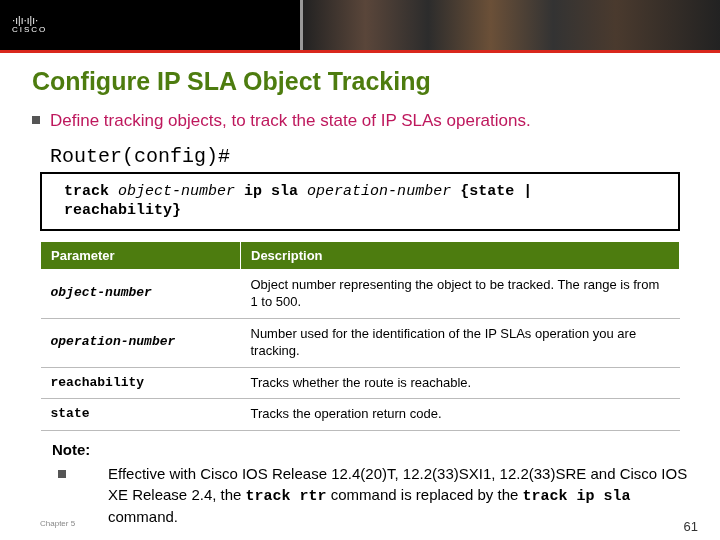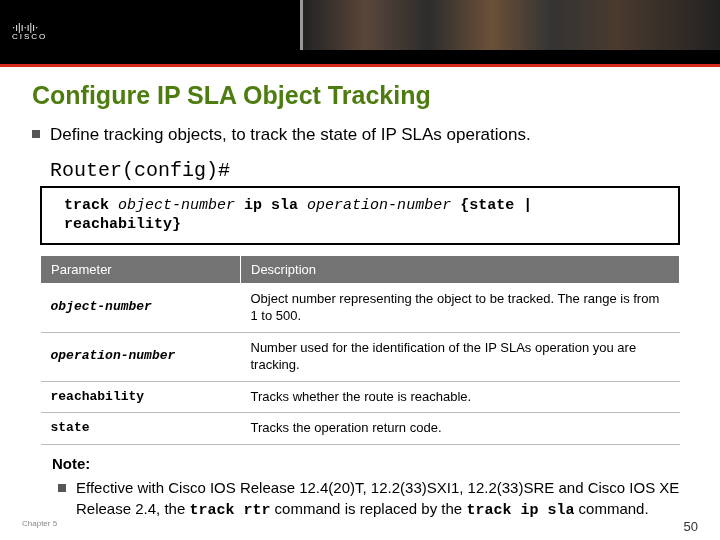--- a/index.html
+++ b/index.html
@@ -5,21 +5,21 @@
   * { box-sizing: border-box; margin: 0; padding: 0; }
   body {
     width: 720px;
     height: 540px;
     font-family: Arial, Helvetica, sans-serif;
     background: #fff;
     position: relative;
     overflow: hidden;
   }
   .topbar {
-    height: 64px;
+    height: 50px;
     background: #000;
     position: relative;
     display: flex;
     align-items: center;
   }
   .logo {
     color: #fff;
     font-size: 8px;
     padding-left: 12px;
     line-height: 1.1;
@@ -37,22 +37,22 @@
   h1.title {
     font-size: 25px;
     font-weight: 700;
     color: #4d7c0f;
     margin: 4px 0 14px 0;
   }
   .bullet-row { display: flex; align-items: flex-start; margin: 6px 0 12px 0; }
   .bullet-row .sq {
     width: 8px; height: 8px; background: #555; margin: 6px 10px 0 0; flex: none;
   }
-  .bullet-row.sub { margin-left: 26px; }
-  .bullet-text { font-size: 17px; color: #000000; line-height: 1.35; }
+  .bullet-row.sub { margin-left: 26px; gap: 32px; }
+  .bullet-text { font-size: 17px; color: #be185d; line-height: 1.35; }
   .prompt {
     font-family: "Courier New", monospace;
     font-size: 20px;
     margin: 0 0 4px 18px;
   }
   .cmdbox {
     border: 2px solid #000;
     padding: 8px 22px;
     margin: 0 8px 10px 8px;
     font-family: "Courier New", monospace;
@@ -61,46 +61,46 @@
   }
   .cmdbox .kw { font-weight: 700; }
   .cmdbox .it { font-style: italic; }
   table.params {
     width: calc(100% - 16px);
     margin: 0 8px 10px 8px;
     border-collapse: collapse;
     font-size: 13px;
   }
   table.params th {
-    background: #737373;
+    background: #4d7c0f;
     color: #fff;
     text-align: left;
     padding: 6px 10px;
-    font-weight: 400;
+    font-weight: 700;
     border: 1px solid #fff;
   }
   table.params td {
     padding: 7px 10px;
     border-bottom: 1px solid #bbb;
     vertical-align: middle;
     line-height: 1.3;
   }
   table.params td.pname {
     font-family: "Courier New", monospace;
     font-weight: 700;
     font-style: italic;
     width: 200px;
   }
   table.params td.pname.noit { font-style: normal; }
   .note-label { font-size: 15px; font-weight: 400; margin: 6px 0 4px 20px; }
   .note-text { font-size: 15px; line-height: 1.35; }
   .note-text .mono { font-family: "Courier New", monospace; font-weight: 700; }
   .footer {
     position: absolute;
-    bottom: 6px; left: 0; right: 0;
+    bottom: 6px; left: 18px; right: 0;
     display: flex;
     justify-content: space-between;
     padding: 0 22px;
     font-size: 8px;
     color: #888;
   }
   .footer .mid { text-align: center; flex: 1; }
   .footer .pg { color: #333; font-size: 13px; }
 </style>
 </head>
@@ -164,14 +164,14 @@
   <div class="bullet-row sub">
     <div class="sq"></div>
     <div class="note-text">
       <span>Effective with Cisco IOS Release 12.4(20)T, 12.2(33)SXI1, 12.2(33)SRE and Cisco IOS XE Release 2.4, the </span><span class="mono">track rtr</span><span> command is replaced by the </span><span class="mono">track ip sla</span><span> command.</span>
     </div>
   </div>
 </div>
 
 <div class="footer">
   <span>Chapter 5</span>
-  <span class="pg">50</span>
+  <span class="pg">61</span>
 </div>
 
 </body></html>

